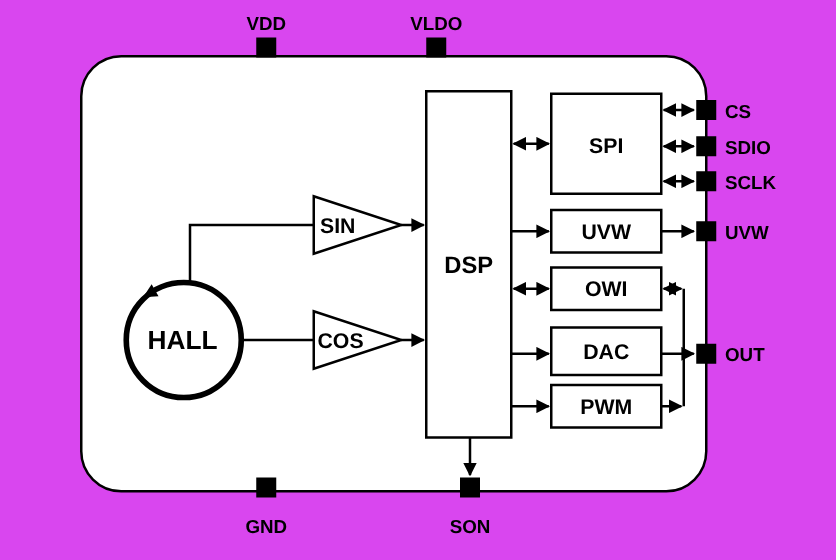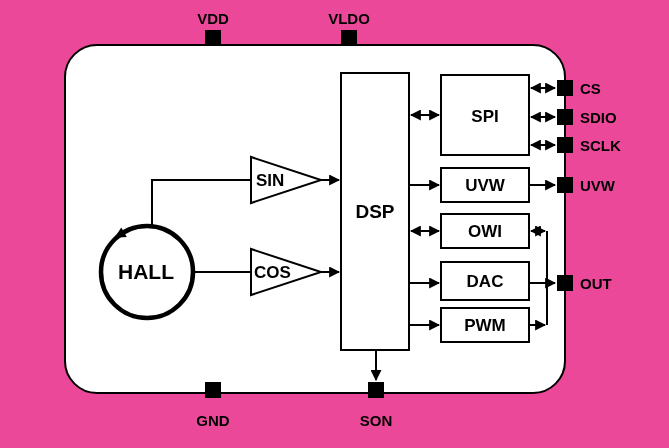--- a/index.html
+++ b/index.html
@@ -4,21 +4,21 @@
 <style>
   html, body {
     margin: 0;
     padding: 0;
     background: #ffffff;
   }
   #stage {
     position: relative;
     width: 669px;
     height: 448px;
-    background: #ec4899;
+    background: #d946ef;
     font-family: "Liberation Sans", sans-serif;
   }
   svg text {
     font-family: "Liberation Sans", sans-serif;
     font-weight: bold;
     fill: #000000;
   }
   .pin-label   { font-size: 15px; }
   .block-label { font-size: 17px; }
   .dsp-label   { font-size: 19px; }

